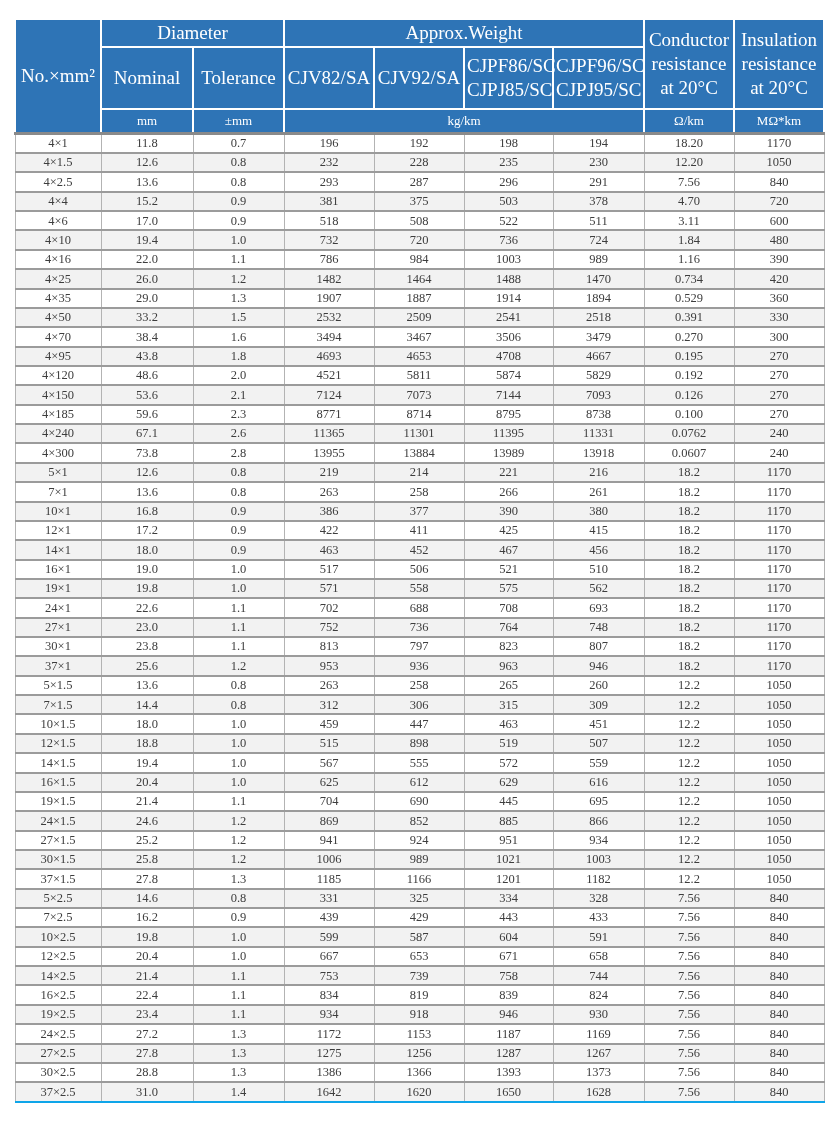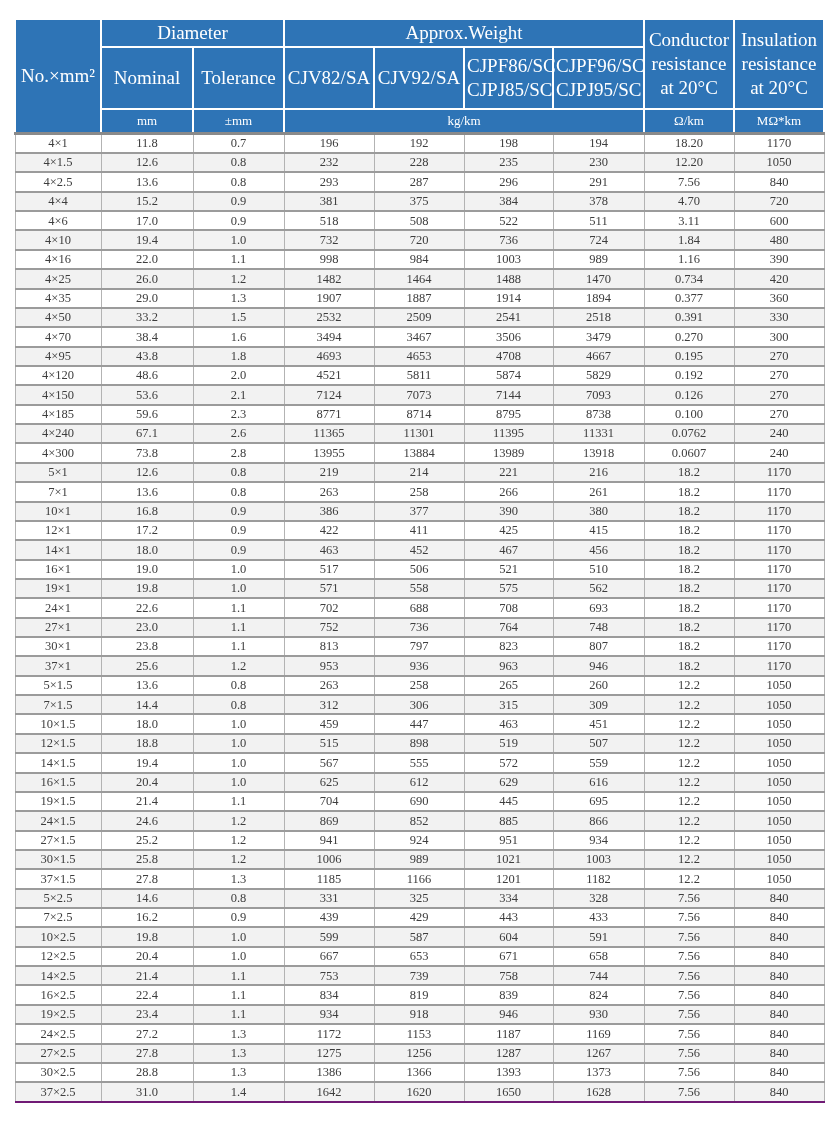--- a/index.html
+++ b/index.html
@@ -58,21 +58,21 @@
     border-right: 1px solid #b3b3b3;
     border-top: 1px solid #a0a0a0;
     border-bottom: 2px solid #9b9b9b;
     line-height: 1;
     overflow: hidden;
   }
   tbody tr { height: 14px; }
   tbody tr:nth-child(even) { background: #f2f2f2; }
   tbody tr:nth-child(odd)  { background: #ffffff; }
   tbody tr:first-child td { border-top: 3px solid #8a8a8a; }
-  tbody tr:last-child td  { border-bottom: 2px solid #701a75; margin-left: 32px; }
+  tbody tr:last-child td  { border-bottom: 2px solid #0ea5e9; margin-left: 32px; }
 </style>
 </head>
 <body>
 
 <div class="page">
   <div class="table-wrap">
     <table class="spec">
       <colgroup>
         <col style="width:86px">
           <col style="width:92px">
@@ -147,21 +147,21 @@
             <td>291</td>
             <td>7.56</td>
             <td>840</td>
           </tr>
           <tr>
             <td>4×4</td>
             <td>15.2</td>
             <td>0.9</td>
             <td>381</td>
             <td>375</td>
-            <td>384</td>
+            <td>503</td>
             <td>378</td>
             <td>4.70</td>
             <td>720</td>
           </tr>
           <tr>
             <td>4×6</td>
             <td>17.0</td>
             <td>0.9</td>
             <td>518</td>
             <td>508</td>
@@ -178,21 +178,21 @@
             <td>720</td>
             <td>736</td>
             <td>724</td>
             <td>1.84</td>
             <td>480</td>
           </tr>
           <tr>
             <td>4×16</td>
             <td>22.0</td>
             <td>1.1</td>
-            <td>998</td>
+            <td>786</td>
             <td>984</td>
             <td>1003</td>
             <td>989</td>
             <td>1.16</td>
             <td>390</td>
           </tr>
           <tr>
             <td>4×25</td>
             <td>26.0</td>
             <td>1.2</td>
@@ -204,21 +204,21 @@
             <td>420</td>
           </tr>
           <tr>
             <td>4×35</td>
             <td>29.0</td>
             <td>1.3</td>
             <td>1907</td>
             <td>1887</td>
             <td>1914</td>
             <td>1894</td>
-            <td>0.377</td>
+            <td>0.529</td>
             <td>360</td>
           </tr>
           <tr>
             <td>4×50</td>
             <td>33.2</td>
             <td>1.5</td>
             <td>2532</td>
             <td>2509</td>
             <td>2541</td>
             <td>2518</td>

